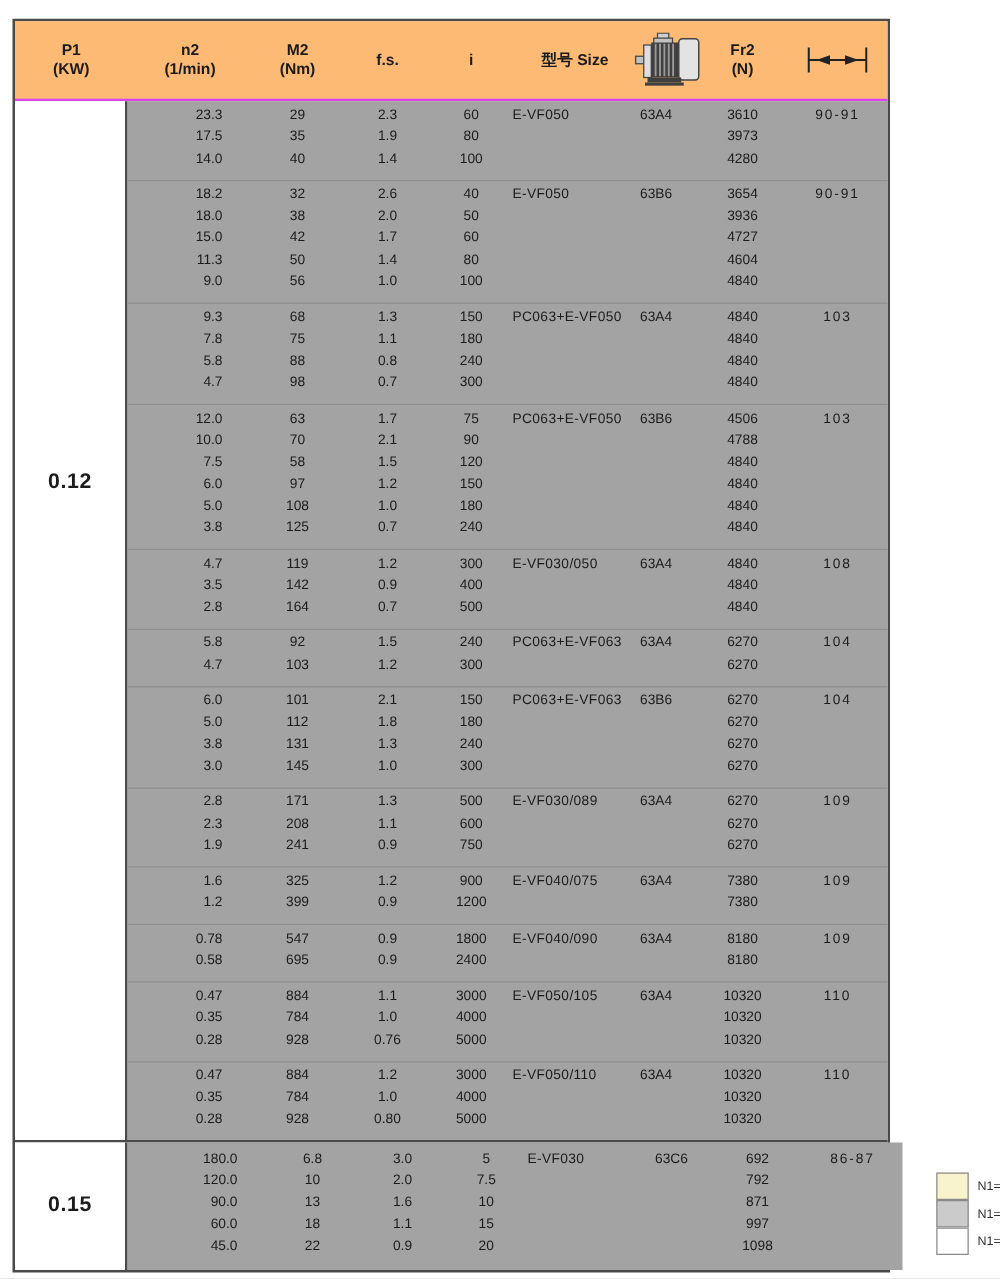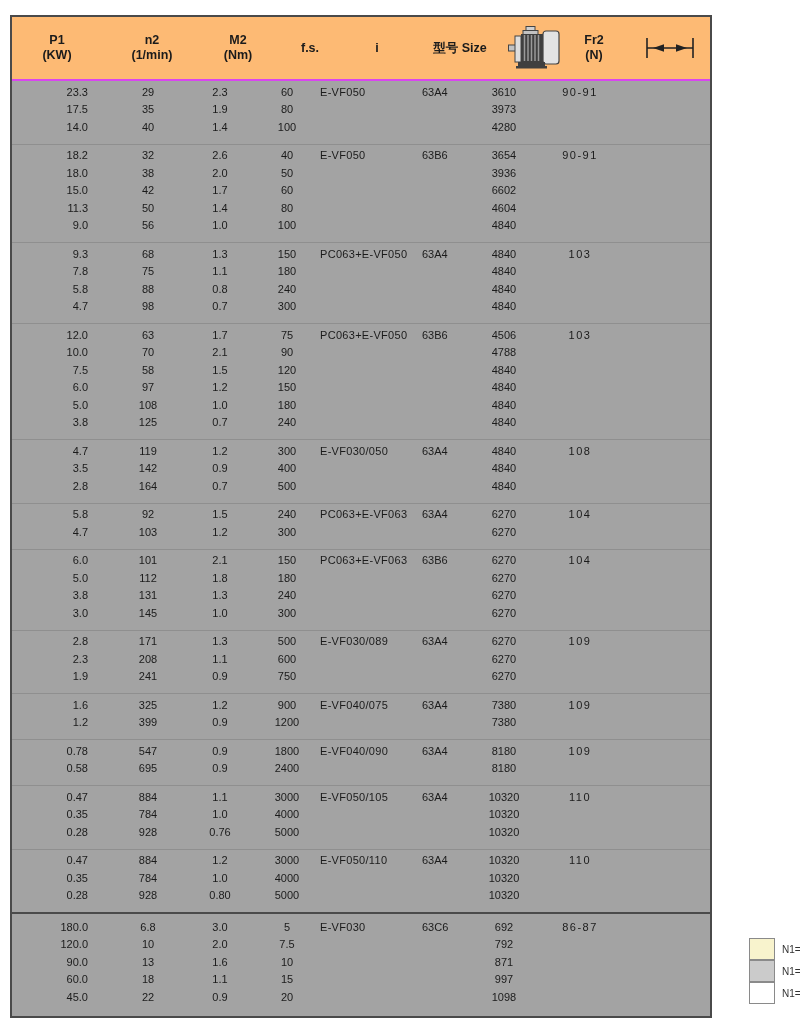--- a/index.html
+++ b/index.html
@@ -33,21 +33,21 @@
   }
   .p1label{
     position:absolute;left:0;right:0;text-align:center;
     font-weight:700;font-size:17px;line-height:20px;letter-spacing:0.5px;
   }
   .section-0 .p1label{top:294px;}
   .section-1 .p1label{top:40px;}
   .groups{flex:1;background:#a3a3a3;}
   .group{padding:2px 0 8px 0;border-bottom:1px solid #8f8f8f;}
   .group:last-child{border-bottom:none;}
-  .section-1 .group{padding:4px 0 10px 0;}
+  .section-1 .group{padding:4px 0 10px 12px;}
   
   .row{
     display:grid;
     grid-template-columns:100px 72px 72px 62px 104px 46px 72px 80px;
     height:17.5px;align-items:center;font-size:11px;
   }
   .cell{text-align:center;white-space:nowrap;}
   .c-n2{text-align:right;padding-right:24px;}
   .c-model{text-align:left;padding-left:2px;font-weight:400;letter-spacing:0.3px;}
   .c-size{text-align:left;font-weight:400;}
@@ -120,20 +120,23 @@
           <line x1="5" y1="12" x2="51" y2="12" stroke="#222" stroke-width="1.6"></line>
           <polygon points="11,12 22,8.2 22,15.8" fill="#222"></polygon>
           <polygon points="45,12 34,8.2 34,15.8" fill="#222"></polygon>
         </svg>
       </span>
     </div>
   </div>
 
   <div>
       <div class="section section-0">
+        <div class="p1col">
+          <div class="p1label">0.12</div>
+        </div>
         <div class="groups">
           <div class="group">
             <div class="row">
               <div class="cell c-n2">23.3</div>
               <div class="cell">29</div>
               <div class="cell">2.3</div>
               <div class="cell">60</div>
               <div class="cell c-model">E-VF050</div>
               <div class="cell c-size">63A4</div>
               <div class="cell">3610</div>
@@ -181,21 +184,21 @@
               <div class="cell">3936</div>
               <div class="cell c-pages"></div>
             </div>
             <div class="row">
               <div class="cell c-n2">15.0</div>
               <div class="cell">42</div>
               <div class="cell">1.7</div>
               <div class="cell">60</div>
               <div class="cell c-model"></div>
               <div class="cell c-size"></div>
-              <div class="cell">6602</div>
+              <div class="cell">4727</div>
               <div class="cell c-pages"></div>
             </div>
             <div class="row">
               <div class="cell c-n2">11.3</div>
               <div class="cell">50</div>
               <div class="cell">1.4</div>
               <div class="cell">80</div>
               <div class="cell c-model"></div>
               <div class="cell c-size"></div>
               <div class="cell">4604</div>
@@ -548,20 +551,23 @@
               <div class="cell">5000</div>
               <div class="cell c-model"></div>
               <div class="cell c-size"></div>
               <div class="cell">10320</div>
               <div class="cell c-pages"></div>
             </div>
           </div>
         </div>
       </div>
       <div class="section section-1">
+        <div class="p1col">
+          <div class="p1label">0.15</div>
+        </div>
         <div class="groups">
           <div class="group">
             <div class="row">
               <div class="cell c-n2">180.0</div>
               <div class="cell">6.8</div>
               <div class="cell">3.0</div>
               <div class="cell">5</div>
               <div class="cell c-model">E-VF030</div>
               <div class="cell c-size">63C6</div>
               <div class="cell">692</div>

